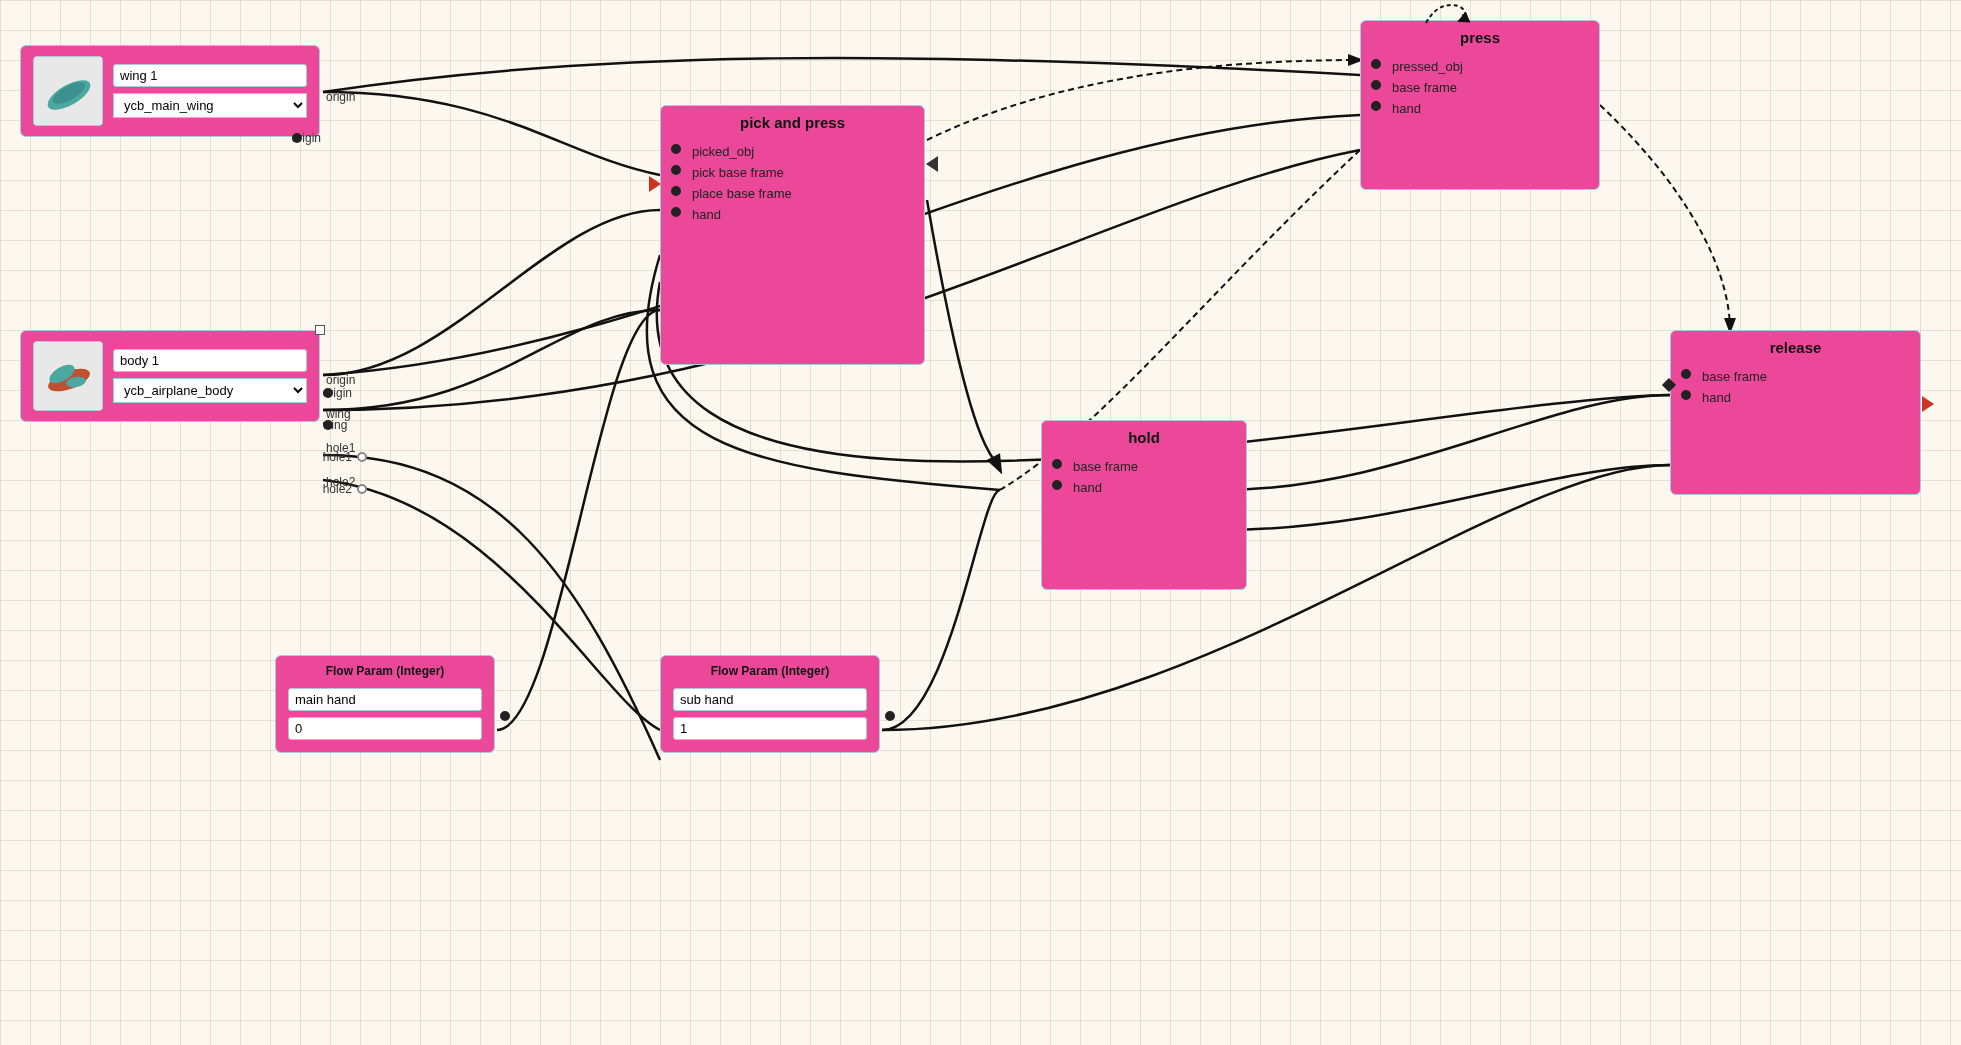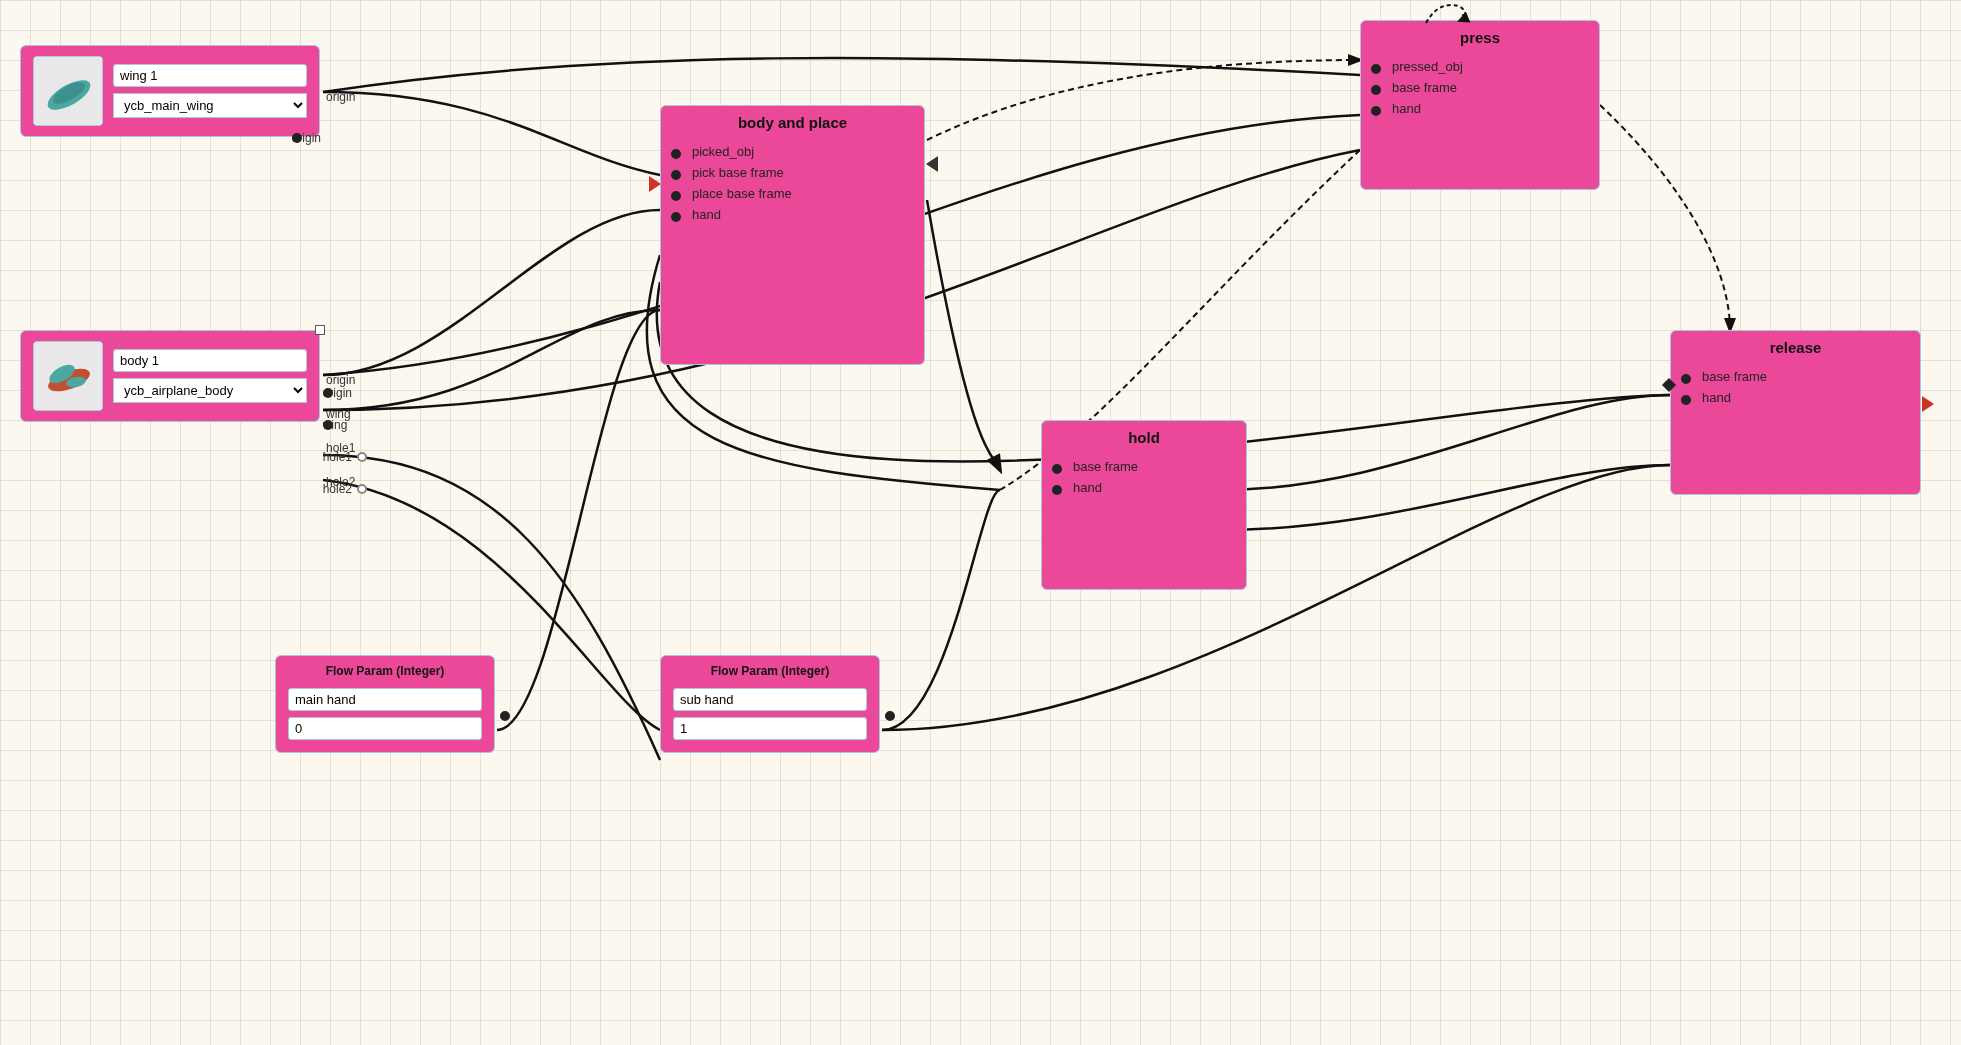--- a/index.html
+++ b/index.html
@@ -30,21 +30,21 @@
       padding: 8px 14px 6px;
       color: #111;
     }
 
     .node-ports {
       padding: 4px 0 8px 0;
     }
 
     .port-row {
       display: flex;
-      align-items: flex-end;
+      align-items: flex-start;
       padding: 3px 10px;
       font-size: 13px;
       color: #222;
       position: relative;
     }
 
     .port-dot {
       width: 10px;
       height: 10px;
       border-radius: 50%;
@@ -292,21 +292,21 @@
     <div style="display:flex; align-items:center; gap:5px;">
       <span>hole2</span>
       <div style="width:10px; height:10px; border-radius:50%; border:2px solid #888; background:white;"></div>
     </div>
   </div>
 
   <div style="position:absolute; top:-6px; right:-6px; width:10px; height:10px; background:white; border:1.5px solid #555;"></div>
 </div>
 
 <div class="node" style="left:660px; top:105px; width:265px; min-height:260px;">
-  <div class="node-title">body and place</div>
+  <div class="node-title">pick and press</div>
 
   <div style="position:absolute; left:-12px; top:70px;">
     <div class="triangle-right"></div>
   </div>
 
   <div style="position:absolute; right:-14px; top:50px;">
     <div class="triangle-left"></div>
   </div>
   <div class="node-ports">
     <div class="port-row">

